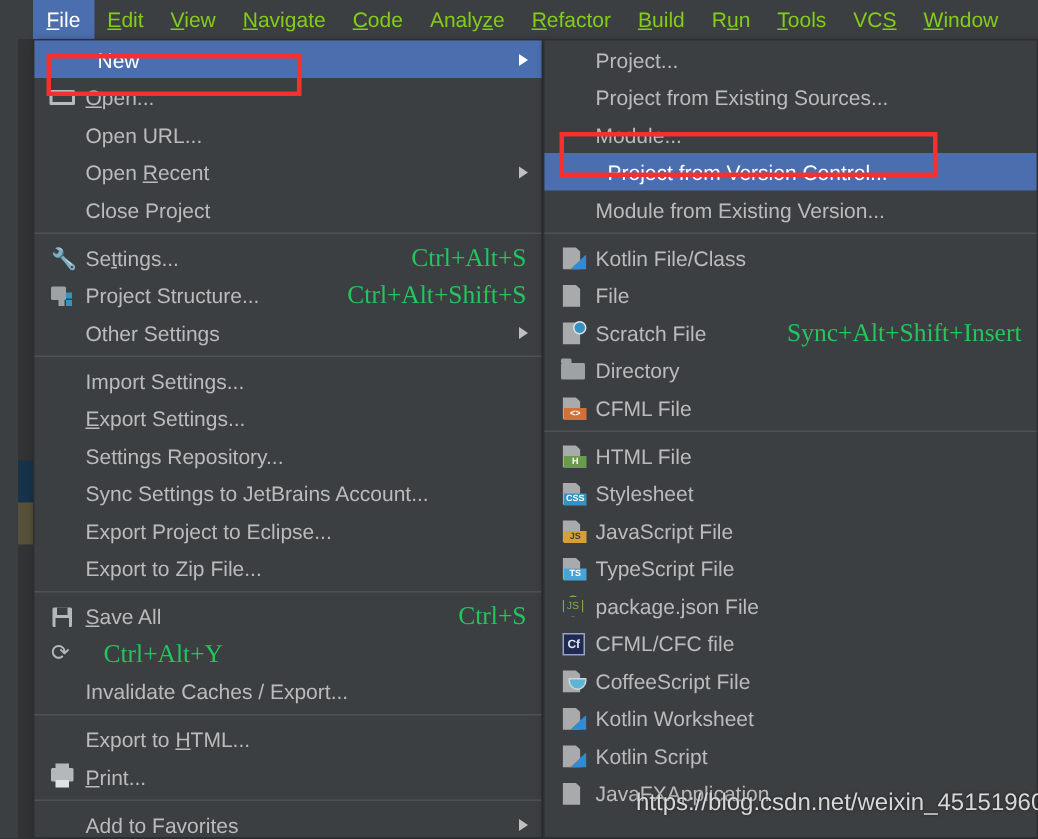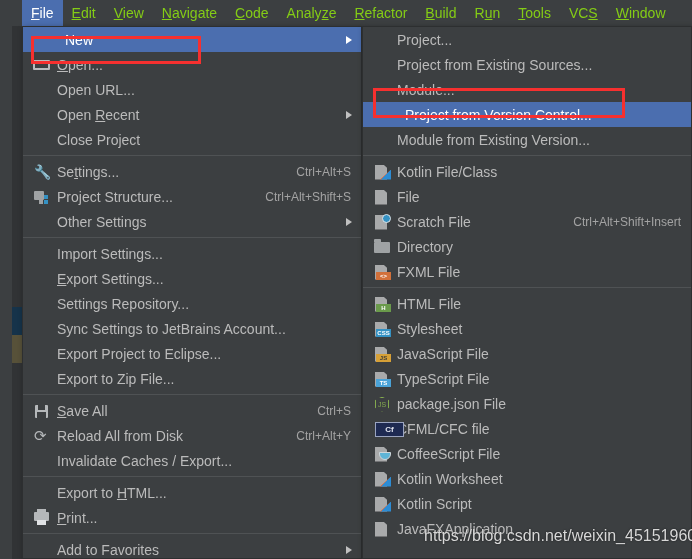--- a/index.html
+++ b/index.html
@@ -127,24 +127,25 @@
     padding-left: 16px;
   }
   .menu-icon {
     width: 22px; min-width: 22px; height: 16px;
     position: relative;
     margin-right: 4px;
   }
   .menu-label { flex: 1 1 auto; }
   .menu-label u { text-decoration: underline; }
   .menu-accel {
-    color: #a3a3a3;
-    font-size: 12px;
+    color: #22c55e;
+    font-size: 17px;
     margin-left: 12px;
     margin-right: 10px;
+    font-family: Liberation Serif, serif;
   }
   .arrow {
     position: absolute; right: 9px; top: 50%;
     margin-top: -4px;
     width: 0; height: 0;
     border-top: 4px solid transparent;
     border-bottom: 4px solid transparent;
     border-left: 6px solid #c0c0c0;
   }
   .menu-row.sel .arrow { border-left-color: #ffffff; }
@@ -270,21 +271,21 @@
   .ico-nodejs {
     position: absolute; left: 4px; top: 1px;
     width: 14px; height: 15px;
     border: 1.5px solid #83a94f;
     background: transparent;
     clip-path: polygon(50% 0, 100% 25%, 100% 75%, 50% 100%, 0 75%, 0 25%);
     color: #83a94f; font-size: 7px; text-align: center; line-height: 14px;
   }
   .ico-cfml {
     position: absolute; left: 4px; top: 1px;
-    width: 29px; height: 15px;
+    width: 15px; height: 15px;
     background: #1e2a52; border: 1px solid #9aa4c0;
     color: #e3e6f0; font-size: 8px; font-weight: bold;
     text-align: center; line-height: 14px;
   }
   .ico-coffee-cup {
     position: absolute; left: 8px; top: 6px;
     width: 12px; height: 8px; border-radius: 0 0 6px 6px;
     background: #5fb4d6; border: 1px solid #cfd6da;
   }
 </style>
@@ -435,21 +436,20 @@
         <span class="menu-icon">
           <span class="ico-save"></span>
         </span>
         <span class="menu-label"><u>S</u>ave All</span>
         <span class="menu-accel">Ctrl+S</span>
       </div>
       <div class="menu-row">
         <span class="menu-icon">
           <span class="ico-reload">⟳</span>
         </span>
-        <span class="menu-label">Reload All from Disk</span>
         <span class="menu-accel">Ctrl+Alt+Y</span>
       </div>
       <div class="menu-row">
         <span class="menu-icon"></span>
         <span class="menu-label">Invalidate Caches / Export...</span>
       </div>
       <div class="separator"></div>
       <div class="menu-row">
         <span class="menu-icon"></span>
         <span class="menu-label">Export to <u>H</u>TML...</span>
@@ -502,34 +502,34 @@
           <span class="ico-file"></span>
         </span>
         <span class="menu-label">File</span>
       </div>
       <div class="menu-row">
         <span class="menu-icon">
           <span class="ico-file"></span>
           <span class="ico-clock"></span>
         </span>
         <span class="menu-label">Scratch File</span>
-        <span class="menu-accel">Ctrl+Alt+Shift+Insert</span>
+        <span class="menu-accel">Sync+Alt+Shift+Insert</span>
       </div>
       <div class="menu-row">
         <span class="menu-icon">
           <span class="ico-folder"></span>
         </span>
         <span class="menu-label">Directory</span>
       </div>
       <div class="menu-row">
         <span class="menu-icon">
           <span class="ico-file"></span>
           <span class="ico-badge" style="background:#d2703a">&lt;&gt;</span>
         </span>
-        <span class="menu-label">FXML File</span>
+        <span class="menu-label">CFML File</span>
       </div>
       <div class="separator"></div>
       <div class="menu-row">
         <span class="menu-icon">
           <span class="ico-file"></span>
           <span class="ico-badge" style="background:#6a9a4b">H</span>
         </span>
         <span class="menu-label">HTML File</span>
       </div>
       <div class="menu-row">

